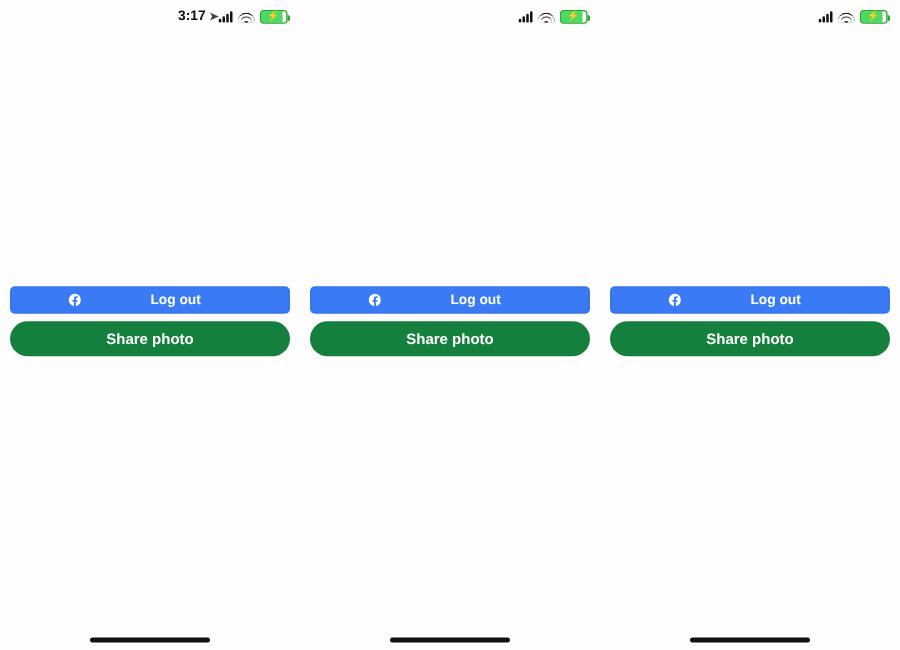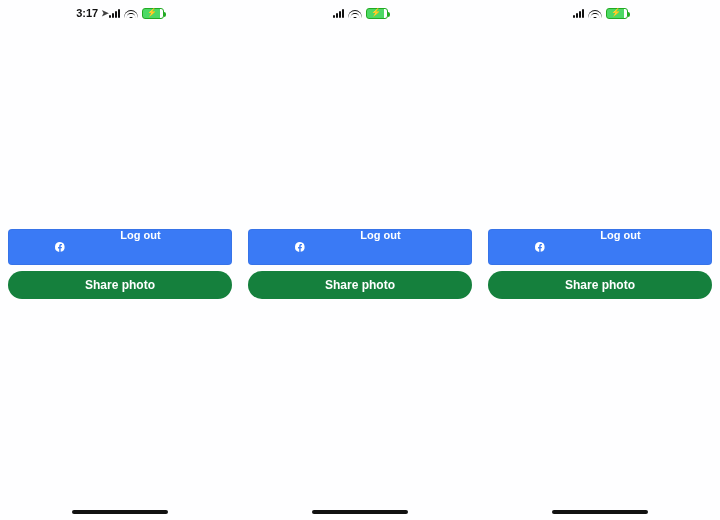--- a/index.html
+++ b/index.html
@@ -3,21 +3,21 @@
 <meta charset="utf-8">
 <style>
   html,body{margin:0;padding:0;width:720px;height:520px;background:#fefeff;font-family:-apple-system,Helvetica,Arial,sans-serif;overflow:hidden;}
   .stage{position:relative;width:720px;height:520px;}
   .phone{position:absolute;top:0;width:240px;height:520px;}
   .p0{left:0;}
   .p1{left:240px;}
   .p2{left:480px;}
 
   
-  .status-bar{display:flex;align-items:center;justify-content:center;height:22px;padding:2px 10px 0 10px;font-size:11px;font-weight:600;color:#111;}
+  .status-bar{display:flex;align-items:center;justify-content:flex-end;height:22px;padding:2px 10px 0 10px;font-size:11px;font-weight:600;color:#111;}
   .status-left{display:flex;align-items:center;gap:3px;}
   .status-right{display:flex;align-items:center;gap:4px;}
   .loc{font-size:9px;opacity:.8;}
 
   
   .cell{display:flex;align-items:flex-end;gap:1px;height:10px;}
   .cell i{display:block;width:2px;background:#111;border-radius:1px;}
   .cell i:nth-child(1){height:3px;}
   .cell i:nth-child(2){height:5px;}
   .cell i:nth-child(3){height:7px;}
@@ -30,21 +30,21 @@
   .wifi .b{width:9px;height:4.5px;}
   .wifi .c{width:3px;height:1.5px;border:none;background:#111;border-radius:2px;}
 
   
   .bat{position:relative;width:22px;height:11px;border:1px solid #2a2;border-radius:3px;box-sizing:border-box;background:linear-gradient(#4cd964,#4cd964) left/85% 100% no-repeat;}
   .bat:after{content:"";position:absolute;right:-3px;top:3px;width:2px;height:5px;background:#2a2;border-radius:0 2px 2px 0;}
   .bat .bolt{position:absolute;left:50%;top:50%;transform:translate(-50%,-52%);color:#0a4;font-size:8px;line-height:1;}
 
   
   .btns{position:absolute;left:8px;right:8px;top:229px;}
-  .fb-btn{display:flex;height:36px;background:#3a7af5;border-radius:4px;color:#fff;font-size:11px;font-weight:600;box-shadow:inset 0 0 0 1px rgba(0,0,0,.05);padding-left:41px;}
+  .fb-btn{display:flex;align-items:center;height:22px;background:#3a7af5;border-radius:4px;color:#fff;font-size:11px;font-weight:600;box-shadow:inset 0 0 0 1px rgba(0,0,0,.05);padding-left:41px;}
   .fb-ico{width:22px;display:flex;align-items:center;justify-content:center;}
   .fb-ico svg{width:12px;height:12px;fill:#fff;}
   .fb-label{flex:1;text-align:center;margin-left:-22px;}
   .share-btn{margin-top:6px;height:28px;background:#15803d;border-radius:14px;color:#fff;font-size:12px;font-weight:700;display:flex;align-items:center;justify-content:center;}
 
   
   .home{position:absolute;left:50%;bottom:6px;transform:translateX(-50%);width:96px;height:4px;border-radius:3px;background:#111;}
 </style>
 </head>
 <body>

